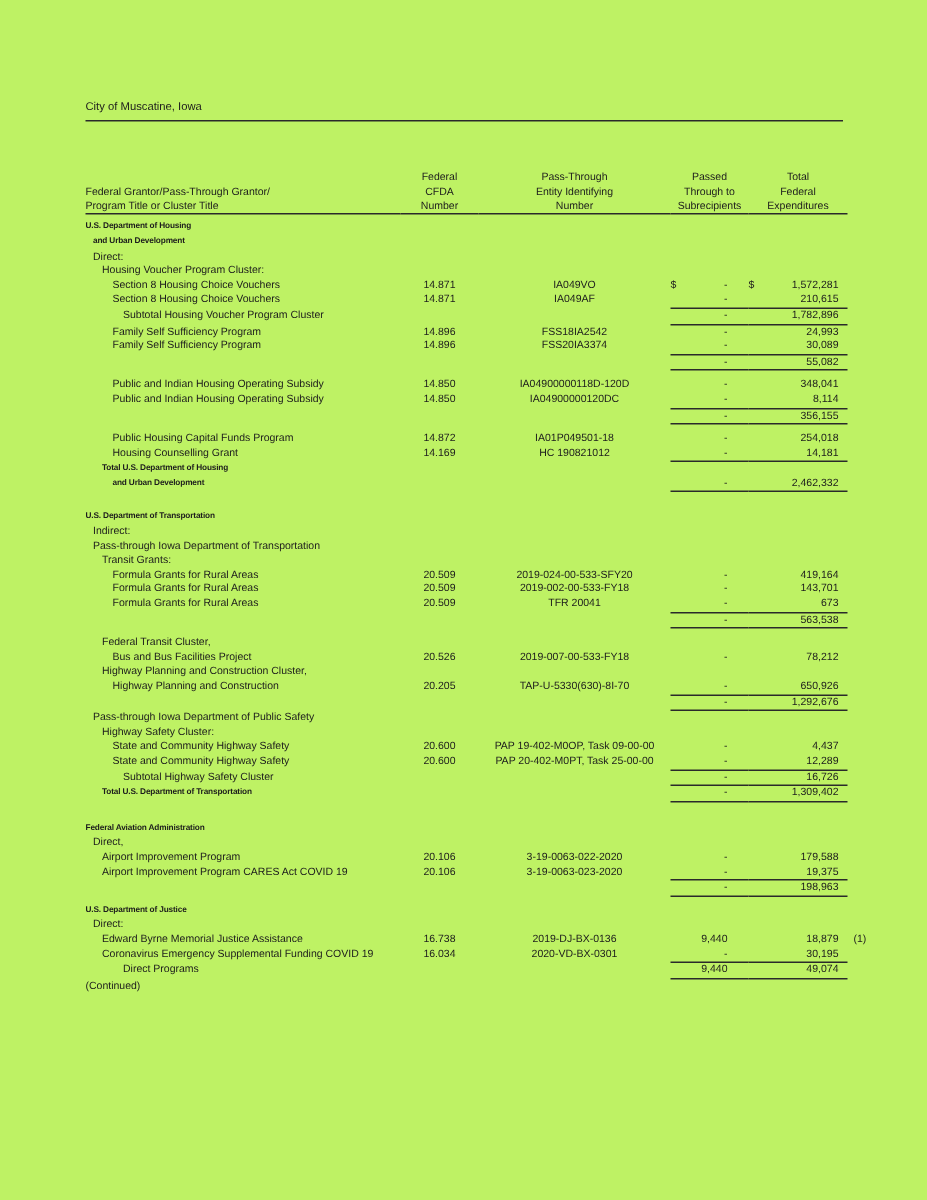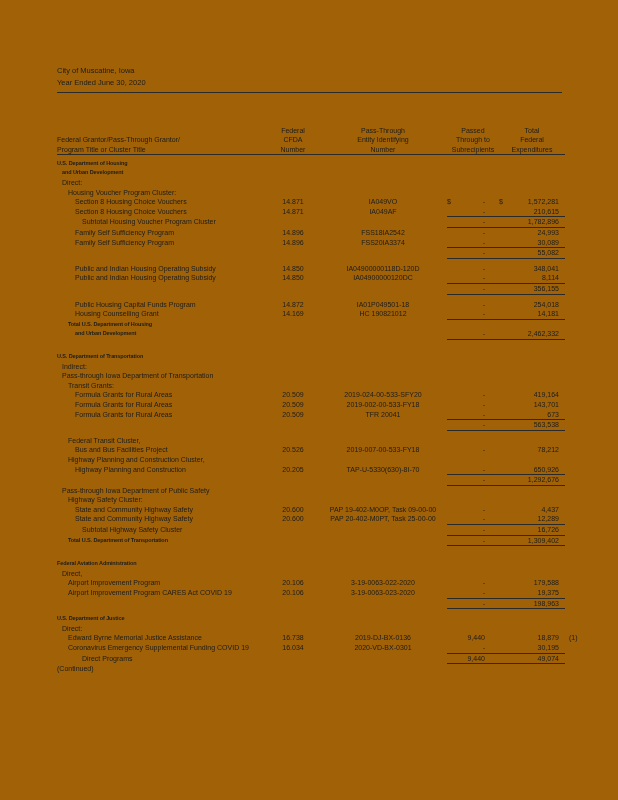--- a/index.html
+++ b/index.html
@@ -1,18 +1,18 @@
 <!DOCTYPE html>
 <html><head>
 <meta charset="utf-8">
 <style>
   * { margin:0; padding:0; box-sizing:border-box; }
   html,body { background:#ffffff; }
   .page {
-    position:relative; width:618px; height:800px; background:#a16207;
+    position:relative; width:618px; height:800px; background:#bef264;
     font-family:"Liberation Sans", sans-serif; font-size:7px; color:#1c1c1c;
     padding:66px 0 0 57px; overflow:hidden;
   }
   .doc-head .org { font-size:7.5px; }
   .doc-head .title { font-size:7.5px; margin-top:21px; }
   .doc-head .period { font-size:7.5px; margin-top:2.5px; }
   .toprule { width:505px; border-bottom:1.5px solid #2a2a2a; margin-top:5px; }
 
   .grid-head { margin-top:33px; }
   .hrow, .row {
@@ -41,21 +41,20 @@
   .ind2 { padding-left:11px; }
   .ind3 { padding-left:18px; }
   .ind4 { padding-left:25px; }
 </style>
 </head>
 <body>
 
 <div class="page">
   <div class="doc-head">
     <div class="org">City of Muscatine, Iowa</div>
-    <div class="period">Year Ended June 30, 2020</div>
     <div class="toprule"></div>
   </div>
   <div class="grid-head" id="grid-head">
       <div class="hrow">
         <div class="hcell label"></div>
         <div class="hcell cfda">Federal</div>
         <div class="hcell pt">Pass-Through</div>
         <div class="hcell sub">Passed</div>
         <div class="hcell exp">Total</div>
         <div class="hcell note"></div>

